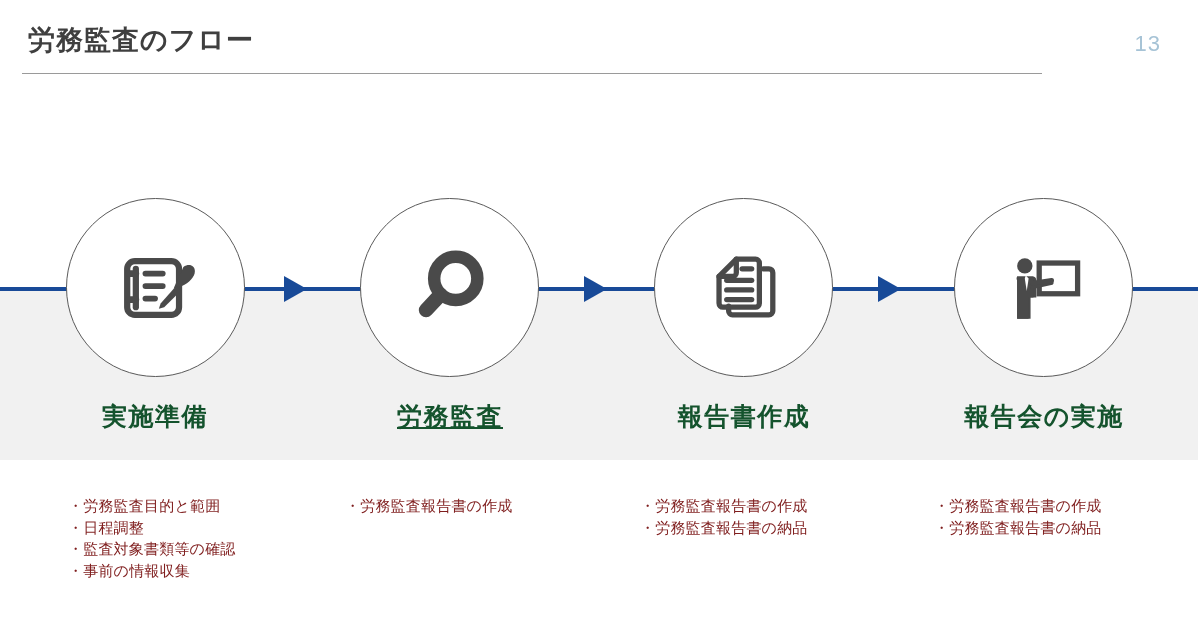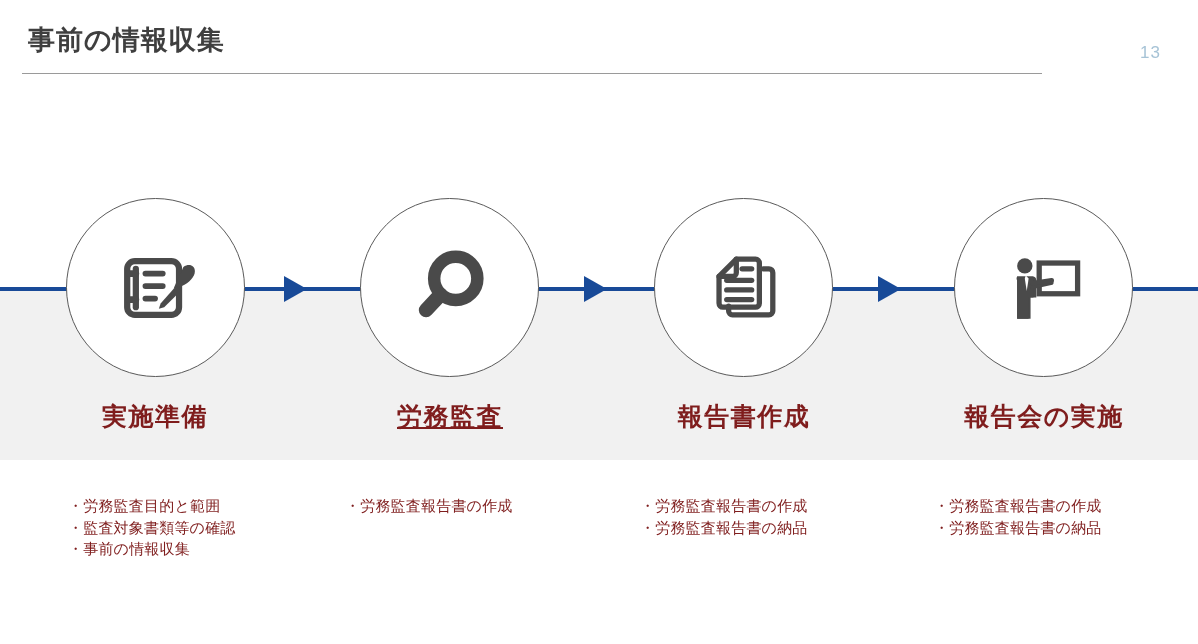--- a/index.html
+++ b/index.html
@@ -31,24 +31,23 @@
     left: 22px;
     top: 73px;
     width: 1020px;
     height: 1px;
     background: #9a9a9a;
   }
   .page-number {
     position: absolute;
     right: 37px;
     top: 31px;
-    font-size: 17px;
+    font-size: 22px;
     color: #a6c3d6;
     letter-spacing: 1px;
-    margin-top: 12px;
   }
 
   
   .band {
     position: absolute;
     left: 0;
     top: 291px;
     width: 1198px;
     height: 169px;
     background: #f1f1f1;
@@ -92,21 +91,21 @@
   }
 
   
   .step-label {
     position: absolute;
     top: 400px;
     width: 300px;
     text-align: center;
     font-size: 25px;
     font-weight: bold;
-    color: #7f1d1d;
+    color: #14532d;
     letter-spacing: 1.5px;
     white-space: nowrap;
   }
 
   
   .bullets {
     position: absolute;
     top: 495px;
     width: 300px;
     font-size: 15px;
@@ -114,21 +113,21 @@
     color: #7f1d1d;
     white-space: nowrap;
   }
   .bullets div { letter-spacing: 0.2px; }
 </style>
 </head>
 <body>
 
 <div class="band"></div>
 
-<div class="slide-title">事前の情報収集</div>
+<div class="slide-title">労務監査のフロー</div>
 <div class="title-rule"></div>
 <div class="page-number">13</div>
 
 <div class="flow-line"></div>
 
 <div class="arrow" style="left:284px;"></div>
 <div class="arrow" style="left:584px;"></div>
 <div class="arrow" style="left:878px;"></div>
 
 <div class="circle" style="left:66px;">
@@ -150,20 +149,21 @@
       <g fill="#4a4a4a">
         <path d="M78.5 28 c6 -4 12 -1.5 12 4.5 c0 6 -6 12 -13.5 15.5 c-3.5 1.7 -6.5 2.5 -8.5 2.5 c1 -3 2.5 -6.5 4.5 -10.5 c2 -4.2 4 -8.5 5.5 -12 Z"></path>
         <path d="M70.5 48.5 c2.2 0.6 4.2 2.3 5.2 4.6 L58.5 70 l-5.5 1.6 l1.8 -5.4 Z"></path>
       </g>
     </svg>
   </span>
 </div>
 <div class="step-label" style="left:5px;">実施準備</div>
 <div class="bullets" style="left:68px;">
   <div>・労務監査目的と範囲</div>
+  <div>・日程調整</div>
   <div>・監査対象書類等の確認</div>
   <div>・事前の情報収集</div>
 </div>
 
 <div class="circle" style="left:360px;">
   <span>
     <svg width="96" height="96" viewBox="0 0 100 100">
       <circle cx="56" cy="40" r="22.5" fill="none" stroke="#4a4a4a" stroke-width="13"></circle>
       <path d="M40 57 L25 73" stroke="#4a4a4a" stroke-width="15" stroke-linecap="round"></path>
     </svg>

